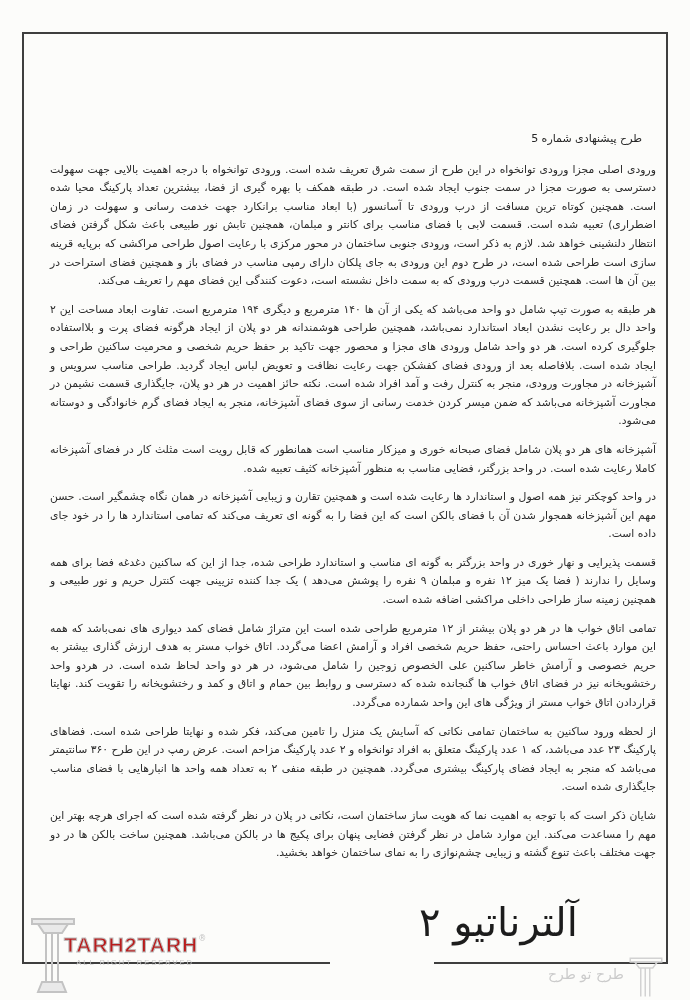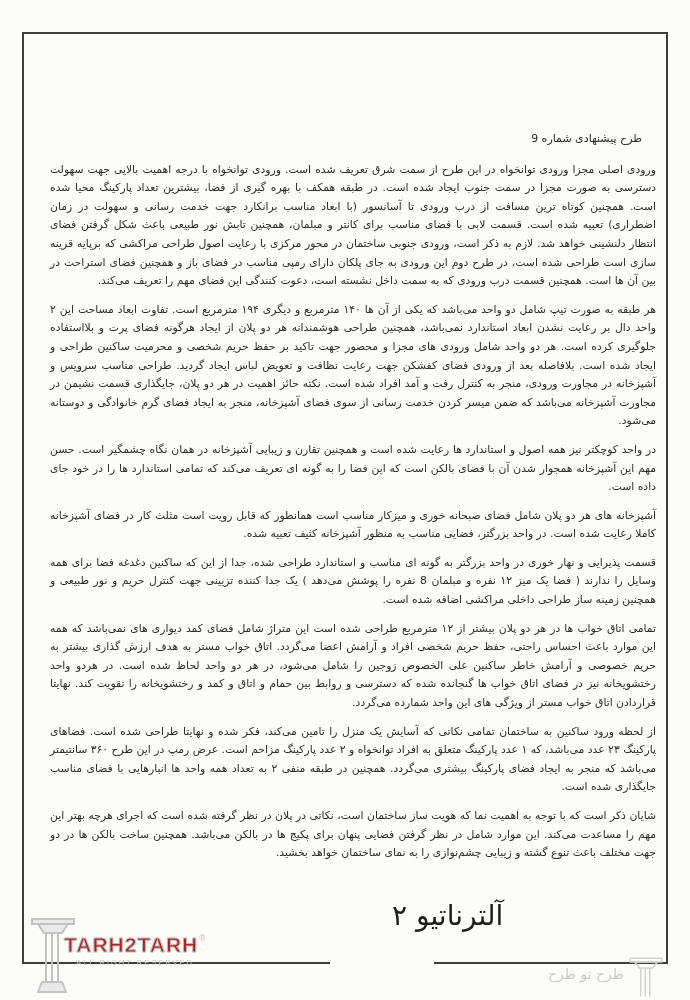--- a/index.html
+++ b/index.html
@@ -16,22 +16,22 @@
 
   
   .content{position:absolute;left:34px;top:130px;width:622px;
     direction:rtl;text-align:justify;color:#2b2b2b;
     font-size:10.8px;line-height:18.6px;}
   .doc-title{text-align:right;padding-right:14px;margin:0 0 12px 0;
     font-size:11px;color:#262626;}
   .para{margin:0 0 10px 16px;}
 
   
-  .alt-label{position:absolute;left:392px;top:899px;white-space:nowrap;
-    direction:rtl;font-size:28px;color:#1c1c1c;letter-spacing:1px;}
+  .alt-label{position:absolute;left:419px;top:899px;white-space:nowrap;
+    direction:rtl;font-size:40px;color:#1c1c1c;letter-spacing:1px;}
 
   
   .logo{position:absolute;left:30px;top:916px;display:flex;align-items:flex-start;}
   .logo svg{flex:0 0 auto;}
   .logo-textblock{margin-left:-12px;margin-top:18px;}
   .logo-brand{font-family:"Liberation Sans",sans-serif;font-weight:bold;
     font-size:21px;letter-spacing:1px;color:#b91c1c;
     -webkit-text-stroke:1px #bdbdbd;line-height:22px;text-align:center;}
   .logo-reg{font-size:8px;vertical-align:top;color:#c4c4c4;
     -webkit-text-stroke:0;}
@@ -49,26 +49,26 @@
 
 <div class="page">
 
   <div class="fline f-top"></div>
   <div class="fline f-left"></div>
   <div class="fline f-right"></div>
   <div class="fline f-bl"></div>
   <div class="fline f-br"></div>
 
   <div class="content">
-    <div class="doc-title">طرح پیشنهادی شماره 9</div>
+    <div class="doc-title">طرح پیشنهادی شماره 5</div>
     <p class="para">ورودی اصلی مجزا ورودی توانخواه در این طرح از سمت شرق تعریف شده است. ورودی توانخواه با درجه اهمیت بالایی جهت سهولت دسترسی به صورت مجزا در سمت جنوب ایجاد شده است. در طبقه همکف با بهره گیری از فضا، بیشترین تعداد پارکینگ محیا شده است. همچنین کوتاه ترین مسافت از درب ورودی تا آسانسور (با ابعاد مناسب برانکارد جهت خدمت رسانی و سهولت در زمان اضطراری) تعبیه شده است. قسمت لابی با فضای مناسب برای کانتر و مبلمان، همچنین تابش نور طبیعی باعث شکل گرفتن فضای انتظار دلنشینی خواهد شد. لازم به ذکر است، ورودی جنوبی ساختمان در محور مرکزی با رعایت اصول طراحی مراکشی که برپایه قرینه سازی است طراحی شده است، در طرح دوم این ورودی به جای پلکان دارای رمپی مناسب در فضای باز و همچنین فضای استراحت در بین آن ها است. همچنین قسمت درب ورودی که به سمت داخل نشسته است، دعوت کنندگی این فضای مهم را تعریف می‌کند.</p>
     <p class="para">هر طبقه به صورت تیپ شامل دو واحد می‌باشد که یکی از آن ها ۱۴۰ مترمربع و دیگری ۱۹۴ مترمربع است. تفاوت ابعاد مساحت این ۲ واحد دال بر رعایت نشدن ابعاد استاندارد نمی‌باشد، همچنین طراحی هوشمندانه هر دو پلان از ایجاد هرگونه فضای پرت و بلااستفاده جلوگیری کرده است. هر دو واحد شامل ورودی های مجزا و محصور جهت تاکید بر حفظ حریم شخصی و محرمیت ساکنین طراحی و ایجاد شده است. بلافاصله بعد از ورودی فضای کفشکن جهت رعایت نظافت و تعویض لباس ایجاد گردید. طراحی مناسب سرویس و آشپزخانه در مجاورت ورودی، منجر به کنترل رفت و آمد افراد شده است. نکته حائز اهمیت در هر دو پلان، جایگذاری قسمت نشیمن در مجاورت آشپزخانه می‌باشد که ضمن میسر کردن خدمت رسانی از سوی فضای آشپزخانه، منجر به ایجاد فضای گرم خانوادگی و دوستانه می‌شود.</p>
+    <p class="para">آشپزخانه های هر دو پلان شامل فضای صبحانه خوری و میزکار مناسب است همانطور که قابل رویت است مثلث کار در فضای آشپزخانه کاملا رعایت شده است. در واحد بزرگتر، فضایی مناسب به منظور آشپزخانه کثیف تعبیه شده.</p>
     <p class="para">در واحد کوچکتر نیز همه اصول و استاندارد ها رعایت شده است و همچنین تقارن و زیبایی آشپزخانه در همان نگاه چشمگیر است. حسن مهم این آشپزخانه همجوار شدن آن با فضای بالکن است که این فضا را به گونه ای تعریف می‌کند که تمامی استاندارد ها را در خود جای داده است.</p>
-    <p class="para">آشپزخانه های هر دو پلان شامل فضای صبحانه خوری و میزکار مناسب است همانطور که قابل رویت است مثلث کار در فضای آشپزخانه کاملا رعایت شده است. در واحد بزرگتر، فضایی مناسب به منظور آشپزخانه کثیف تعبیه شده.</p>
-    <p class="para">قسمت پذیرایی و نهار خوری در واحد بزرگتر به گونه ای مناسب و استاندارد طراحی شده، جدا از این که ساکنین دغدغه فضا برای همه وسایل را ندارند ( فضا یک میز ۱۲ نفره و مبلمان 8 نفره را پوشش می‌دهد ) یک جدا کننده تزیینی جهت کنترل حریم و نور طبیعی و همچنین زمینه ساز طراحی داخلی مراکشی اضافه شده است.</p>
+    <p class="para">قسمت پذیرایی و نهار خوری در واحد بزرگتر به گونه ای مناسب و استاندارد طراحی شده، جدا از این که ساکنین دغدغه فضا برای همه وسایل را ندارند ( فضا یک میز ۱۲ نفره و مبلمان ۹ نفره را پوشش می‌دهد ) یک جدا کننده تزیینی جهت کنترل حریم و نور طبیعی و همچنین زمینه ساز طراحی داخلی مراکشی اضافه شده است.</p>
     <p class="para">تمامی اتاق خواب ها در هر دو پلان بیشتر از ۱۲ مترمربع طراحی شده است این متراژ شامل فضای کمد دیواری های نمی‌باشد که همه این موارد باعث احساس راحتی، حفظ حریم شخصی افراد و آرامش اعضا می‌گردد. اتاق خواب مستر به هدف ارزش گذاری بیشتر به حریم خصوصی و آرامش خاطر ساکنین علی الخصوص زوجین را شامل می‌شود، در هر دو واحد لحاظ شده است. در هردو واحد رختشویخانه نیز در فضای اتاق خواب ها گنجانده شده که دسترسی و روابط بین حمام و اتاق و کمد و رختشویخانه را تقویت کند. نهایتا قراردادن اتاق خواب مستر از ویژگی های این واحد شمارده می‌گردد.</p>
     <p class="para">از لحظه ورود ساکنین به ساختمان تمامی نکاتی که آسایش یک منزل را تامین می‌کند، فکر شده و نهایتا طراحی شده است. فضاهای پارکینگ ۲۳ عدد می‌باشد، که ۱ عدد پارکینگ متعلق به افراد توانخواه و ۲ عدد پارکینگ مزاحم است. عرض رمپ در این طرح ۳۶۰ سانتیمتر می‌باشد که منجر به ایجاد فضای پارکینگ بیشتری می‌گردد. همچنین در طبقه منفی ۲ به تعداد همه واحد ها انبارهایی با فضای مناسب جایگذاری شده است.</p>
     <p class="para">شایان ذکر است که با توجه به اهمیت نما که هویت ساز ساختمان است، نکاتی در پلان در نظر گرفته شده است که اجرای هرچه بهتر این مهم را مساعدت می‌کند. این موارد شامل در نظر گرفتن فضایی پنهان برای پکیج ها در بالکن می‌باشد. همچنین ساخت بالکن ها در دو جهت مختلف باعث تنوع گشته و زیبایی چشم‌نوازی را به نمای ساختمان خواهد بخشید.</p>
   </div>
 
   <div class="alt-label">آلترناتیو ۲</div>
 
   <div class="logo">
     <svg width="46" height="80" viewBox="0 0 46 80">
       <g fill="none" stroke="#c3c3c3" stroke-width="2">

